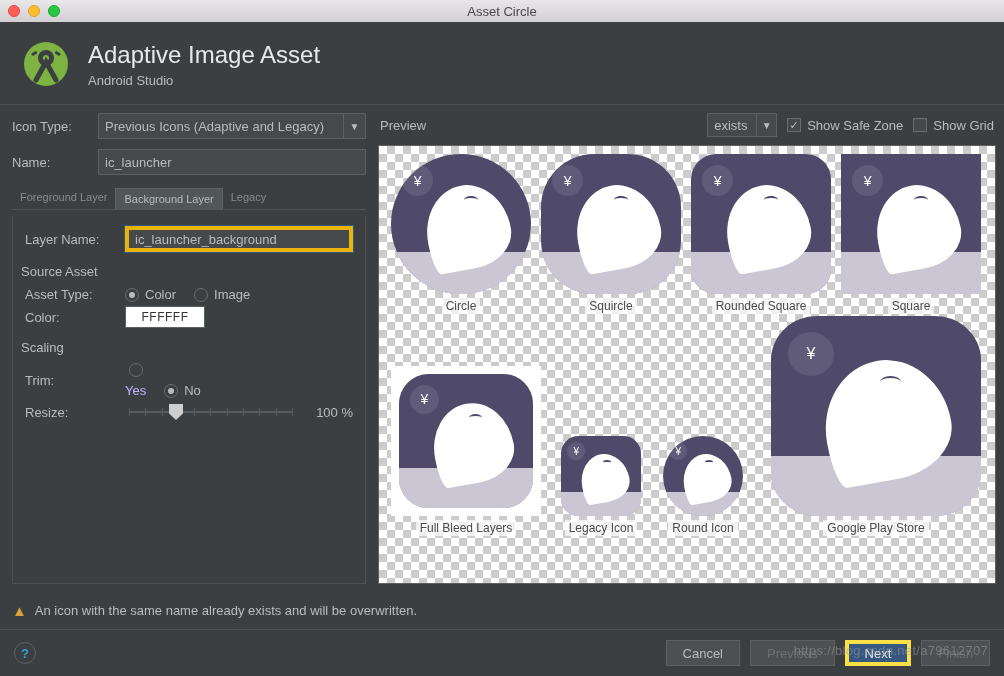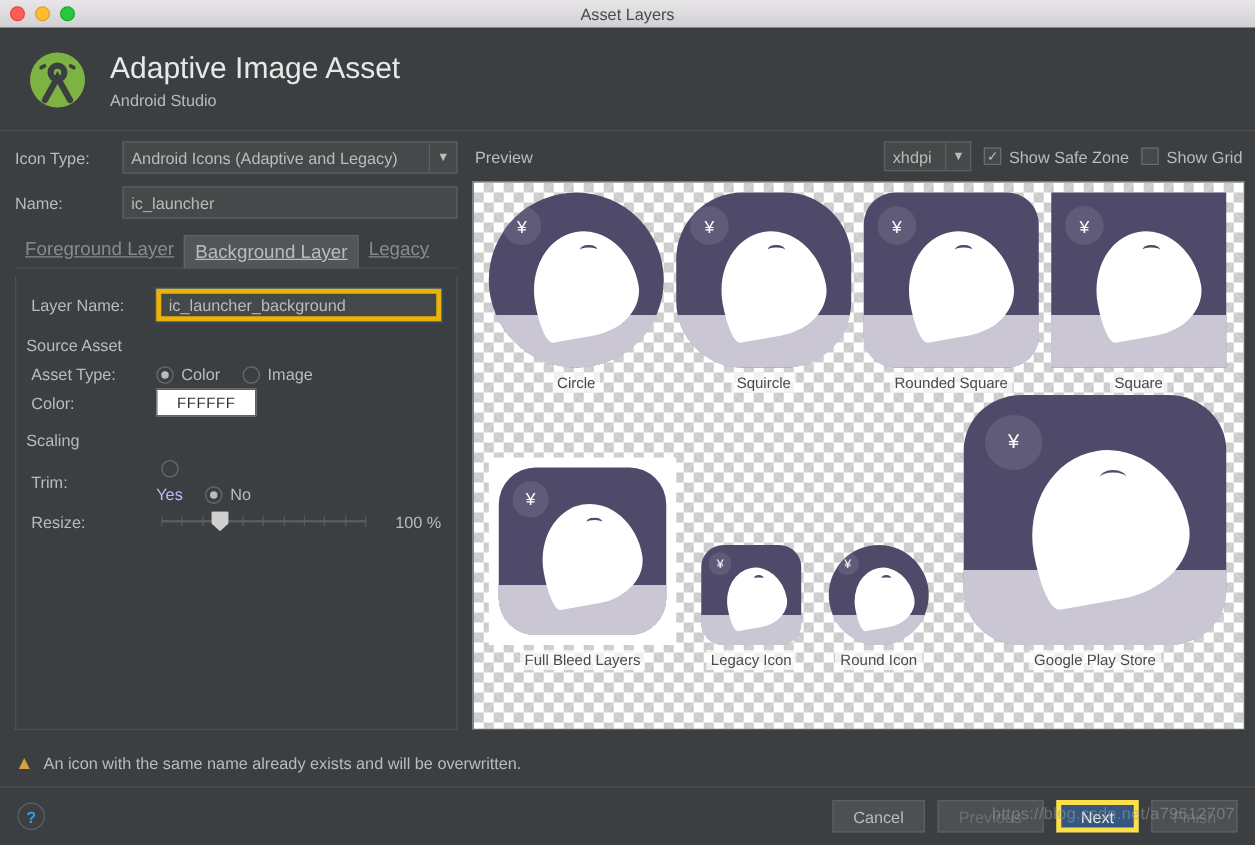--- a/index.html
+++ b/index.html
@@ -54,21 +54,21 @@
     position:absolute; right:0; top:0; width:22px; height:100%;
     border-left:1px solid #5e6060; display:flex; align-items:center; justify-content:center;
     font-size:10px; color:#bbbbbb;
   }
   .text-input {
     flex:1; height:26px; background:#45494a; border:1px solid #5e6060;
     color:#bbbbbb; padding:0 6px; font-size:13px; font-family:inherit;
   }
   .text-input.focused { border:4px solid #eab308; box-shadow:0 0 0 1px #2f5b8d; }
   .tabs { display:flex; border-bottom:1px solid #515151; margin:4px 4px 0 4px; }
-  .tab { padding:4px 8px; color:#8a8a8a; cursor:pointer; font-size:15px;text-decoration:underline; }
+  .tab { padding:4px 8px; color:#8a8a8a; cursor:pointer; font-size:11px; }
   .tab.active { color:#bbbbbb; background:#515658; border:1px solid #616161; border-bottom:1px solid #515658; position:relative; top:1px; }
   .panel-body { border:1px solid #515151; border-top:none; margin:0 4px; padding:8px 8px 14px 8px; flex:1; }
   .panel-body .form-row .label { width:92px; }
   .section-label { color:#bbbbbb; margin:10px 0 6px 0; }
   .radio-row { display:flex; align-items:flex-end; gap:18px; }
   .radio { display:flex; align-items:center; gap:6px; color:#bbbbbb; cursor:pointer; }
   .radio .dot {
     width:14px; height:14px; border-radius:50%; border:1px solid #6b6b6b;
     display:flex; align-items:center; justify-content:center;
   }
@@ -171,21 +171,21 @@
 </style>
 </head>
 <body>
 
 <div class="titlebar">
   <div class="traffic">
     <div class="tl red"></div>
     <div class="tl yel"></div>
     <div class="tl grn"></div>
   </div>
-  <div class="titlebar-title">Asset Layers</div>
+  <div class="titlebar-title">Asset Circle</div>
 </div>
 
 <div class="window">
 
   <div class="header">
     <div class="logo">
       <svg viewBox="0 0 48 48">
         <circle cx="24" cy="24" r="22" fill="#7cb342"></circle>
         <circle cx="24" cy="18" r="8" fill="#3c3f41"></circle>
         <circle cx="24" cy="18" r="3" fill="#7cb342"></circle>
@@ -200,21 +200,21 @@
     </div>
   </div>
 
   <div class="separator"></div>
 
   <div class="main">
     <div class="left">
       <div class="form-row">
         <div class="label">Icon Type:</div>
         <div class="select-box">
-          <span>Android Icons (Adaptive and Legacy)</span>
+          <span>Previous Icons (Adaptive and Legacy)</span>
           <div class="select-chevron">▼</div>
         </div>
       </div>
       <div class="form-row">
         <div class="label">Name:</div>
         <input class="text-input" value="ic_launcher" style="">
       </div>
 
       <div class="tabs">
         <div class="tab">Foreground Layer</div>
@@ -283,21 +283,21 @@
           <div class="slider-val">100 %</div>
         </div>
       </div>
     </div>
 
     <div class="right">
       <div class="preview-header">
         <span>Preview</span>
         <div class="fill"></div>
         <div class="ph-select">
-          <span>xhdpi</span>
+          <span>exists</span>
           <div class="select-chevron">▼</div>
         </div>
         <div class="check checked">
           <div class="box"></div>
           <span>Show Safe Zone</span>
         </div>
         <div class="check">
           <div class="box"></div>
           <span>Show Grid</span>
         </div>

